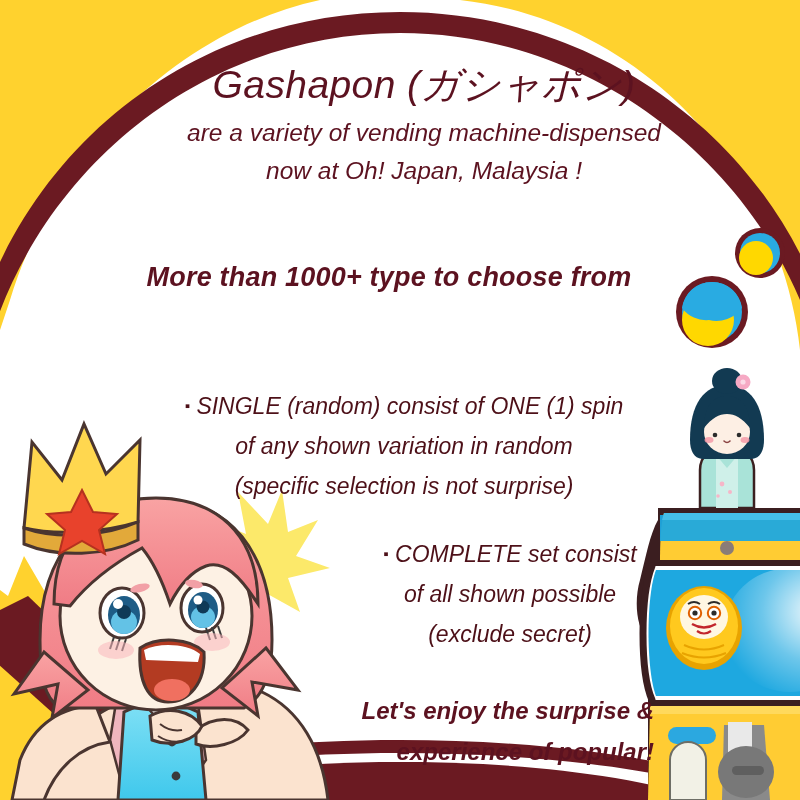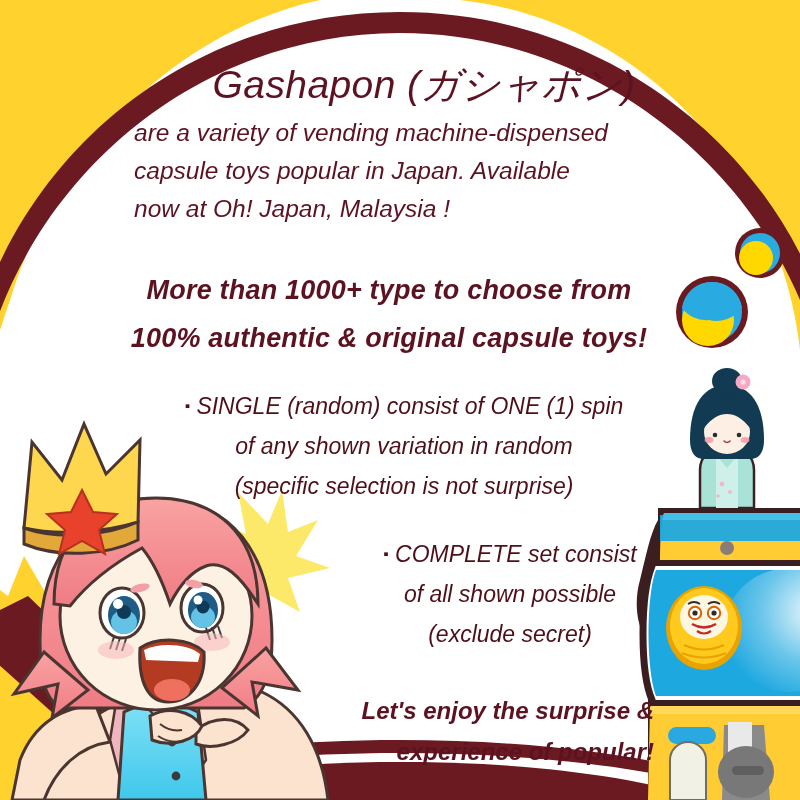--- a/index.html
+++ b/index.html
@@ -47,30 +47,30 @@
     font-weight: 400;
     color: #5c1220;
     letter-spacing: 0.4px;
     white-space: nowrap;
   }
   .intro {
     position: absolute;
     top: 114px;
     left: 110px;
     width: 580px;
-    text-align: left;
+    text-align: center;
     font-size: 24.5px;
     font-style: italic;
     font-weight: 400;
     color: #5c1220;
     line-height: 38px;
   }
   .headline {
     position: absolute;
-    top: 266px;
+    top: 253px;
     left: 40px;
     width: 650px;
     text-align: center;
     font-size: 27px;
     font-style: italic;
     font-weight: bold;
     color: #5c1220;
     line-height: 48px;
     letter-spacing: 0.2px;
   }
@@ -340,27 +340,25 @@
       </g>
     </g>
   </svg>
 
   <div class="content">
 
     <div class="title">Gashapon (ガシャポン)</div>
 
     <div class="intro">
       <div>are a variety of vending machine-dispensed</div>
-      <div>capsule toys popular in Japan. Available</div>
       <div>now at Oh! Japan, Malaysia !</div>
     </div>
 
     <div class="headline">
       <div>More than 1000+ type to choose from</div>
-      <div>100% authentic &amp; original capsule toys!</div>
     </div>
 
     <div class="bullet-block bullet-single">
       <div><span class="bullet-mark">▪</span> <span>SINGLE (random) consist of ONE (1) spin</span></div>
       <div>of any shown variation in random</div>
       <div>(specific selection is not surprise)</div>
     </div>
 
     <div class="bullet-block bullet-complete">
       <div><span class="bullet-mark">▪</span> <span>COMPLETE set consist</span></div>

